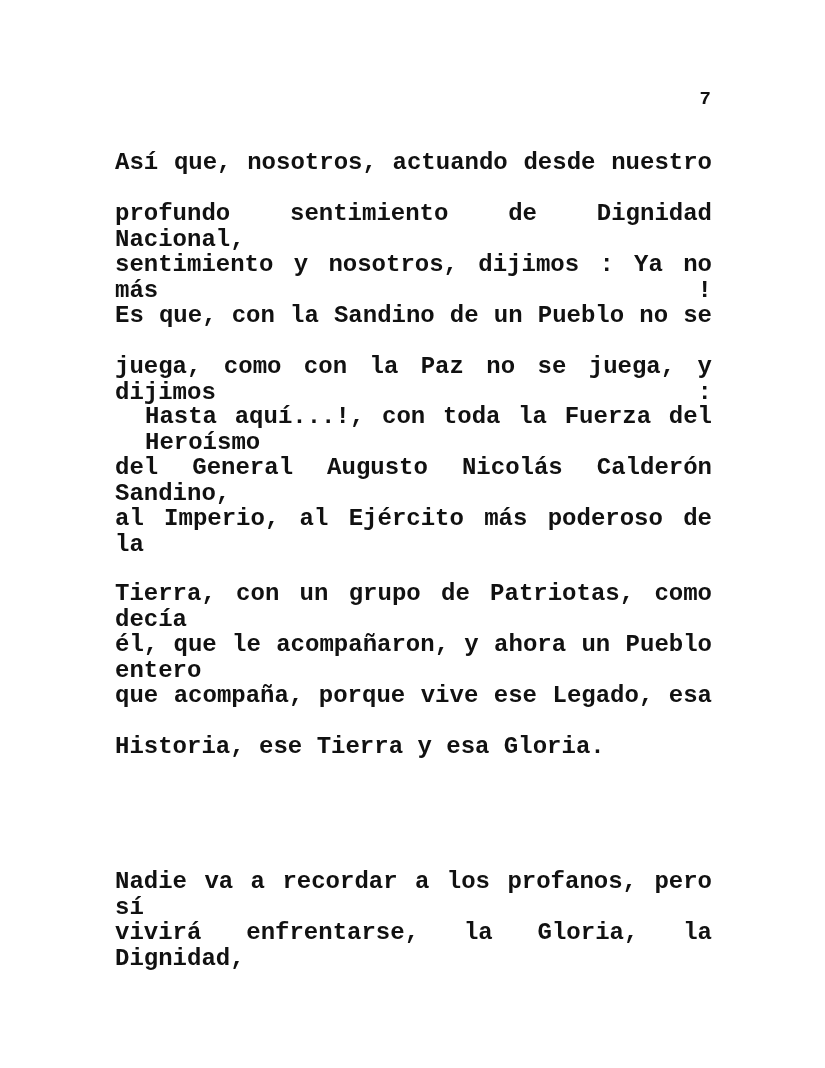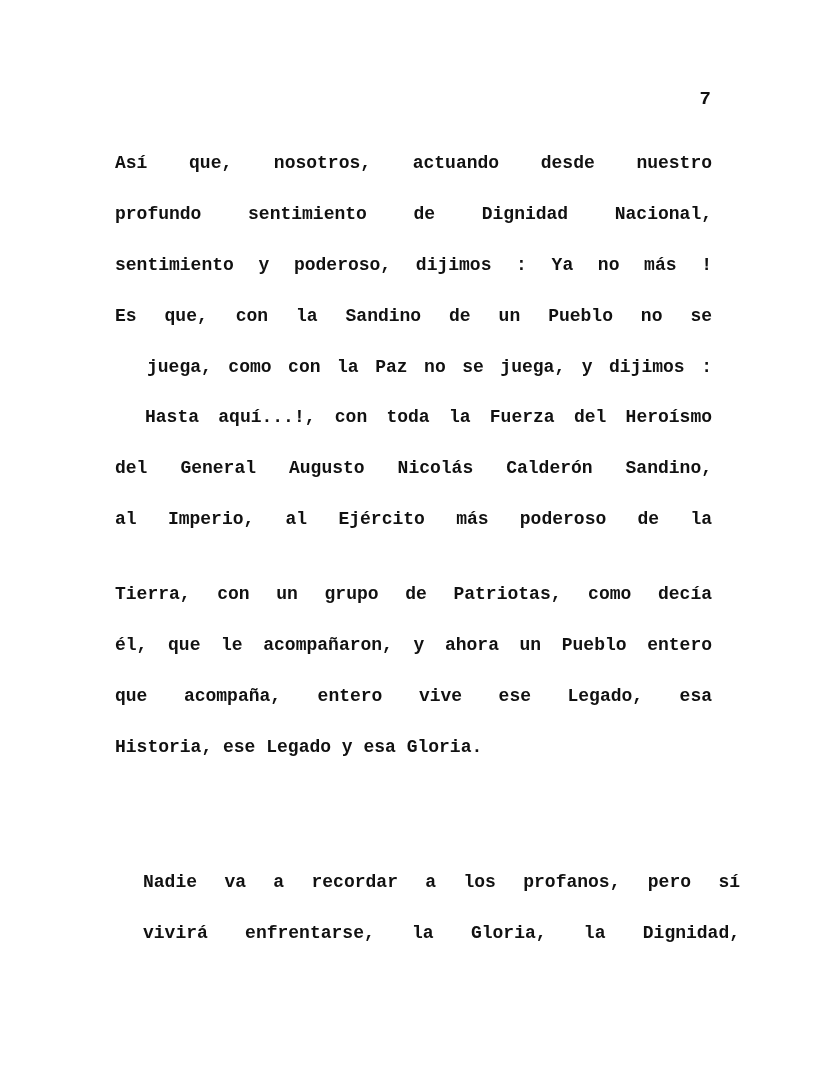--- a/index.html
+++ b/index.html
@@ -5,43 +5,43 @@
   html, body { margin: 0; padding: 0; background: #ffffff; }
   body { width: 825px; height: 1068px; position: relative; overflow: hidden; }
   .page-number {
     position: absolute; top: 88px; right: 114px;
     font-family: "Liberation Mono", "DejaVu Sans Mono", monospace;
     font-weight: bold; font-size: 19px; color: #111;
   }
   .para { position: absolute; left: 115px; width: 597px; }
   .line {
     font-family: "Liberation Mono", "DejaVu Sans Mono", monospace;
-    font-weight: bold; font-size: 18px; color: #111;
+    font-weight: bold; font-size: 24px; color: #111;
     height: 50.9px; line-height: 26px;
     text-align: justify; text-align-last: justify;
     white-space: nowrap;
   }
   .line.last { text-align-last: left; }
 </style>
 </head>
 <body>
 
 <div class="page-number">7</div>
 
 <div class="para" style="top:150px;">
   <div class="line" style="white-space: normal;">Así que, nosotros, actuando desde nuestro</div>
   <div class="line" style="white-space: normal;">profundo sentimiento de Dignidad Nacional,</div>
-  <div class="line" style="white-space: normal;">sentimiento y poderoso, dijimos : Ya no más !</div>
+  <div class="line" style="white-space: normal;">sentimiento y nosotros, dijimos : Ya no más !</div>
   <div class="line" style="white-space: normal;">Es que, con la Sandino de un Pueblo no se</div>
-  <div class="line" style="white-space: normal; margin-left: 32px;">juega, como con la Paz no se juega, y dijimos :</div>
+  <div class="line" style="white-space: normal;">juega, como con la Paz no se juega, y dijimos :</div>
   <div class="line" style="white-space: normal; margin-left: 30px;">Hasta aquí...!, con toda la Fuerza del Heroísmo</div>
   <div class="line" style="white-space: normal;">del General Augusto Nicolás Calderón Sandino,</div>
   <div class="line" style="white-space: normal;">al Imperio, al Ejército más poderoso de la</div>
   <div class="line" style="white-space: normal; margin-top: 24px;">Tierra, con un grupo de Patriotas, como decía</div>
   <div class="line" style="white-space: normal;">él, que le acompañaron, y ahora un Pueblo entero</div>
-  <div class="line" style="white-space: normal;">que acompaña, entero vive ese Legado, esa</div>
-  <div class="line last" style="white-space: normal;">Historia, ese Legado y esa Gloria.</div>
+  <div class="line" style="white-space: normal;">que acompaña, porque vive ese Legado, esa</div>
+  <div class="line last" style="white-space: normal;">Historia, ese Tierra y esa Gloria.</div>
 </div>
 
-<div class="para" style="top:869px;margin-left:28px;">
+<div class="para" style="top:869px;">
   <div class="line" style="white-space: normal;">Nadie va a recordar a los profanos, pero sí</div>
   <div class="line" style="white-space: normal;">vivirá enfrentarse, la Gloria, la Dignidad,</div>
 </div>
 
 </body></html>

